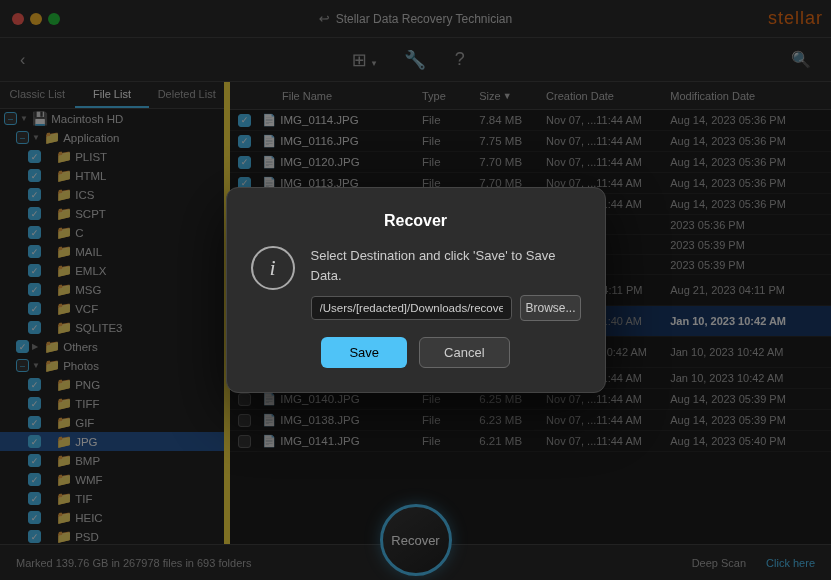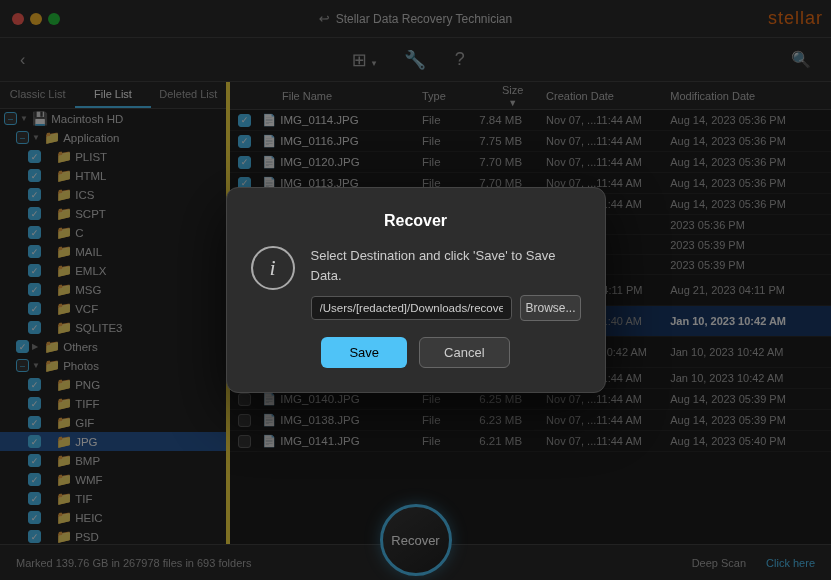--- a/index.html
+++ b/index.html
@@ -110,21 +110,21 @@
     
     .main-content {
       display: flex;
       height: calc(580px - 38px - 44px - 36px);
     }
 
     
     .sidebar {
       width: 230px;
       background: #252525;
-      border-right: 4px solid #fde047;
+      border-right: 6px solid #fde047;
       overflow-y: auto;
       flex-shrink: 0;
     }
     .tab-bar {
       display: flex;
       border-bottom: 1px solid #444;
       background: #2a2a2a;
     }
     .tab {
       flex: 1;
@@ -193,21 +193,21 @@
       background: #2a2a2a;
       border-bottom: 1px solid #444;
       padding: 4px 8px;
       font-size: 11px;
       color: #bbb;
       height: 28px;
     }
     .col-checkbox { width: 24px; flex-shrink: 0; }
     .col-name { flex: 1; min-width: 160px; padding-left: 20px; }
     .col-type { width: 60px; }
-    .col-size { width: 70px; display: flex; align-items: center; gap: 2px; flex-direction: column; }
+    .col-size { width: 70px; display: flex; align-items: center; gap: 2px; }
     .col-creation { width: 130px; }
     .col-mod { width: 160px; }
     .sort-arrow { font-size: 9px; }
 
     .file-list-body {
       flex: 1;
       overflow-y: auto;
     }
     .file-row {
       display: flex;

